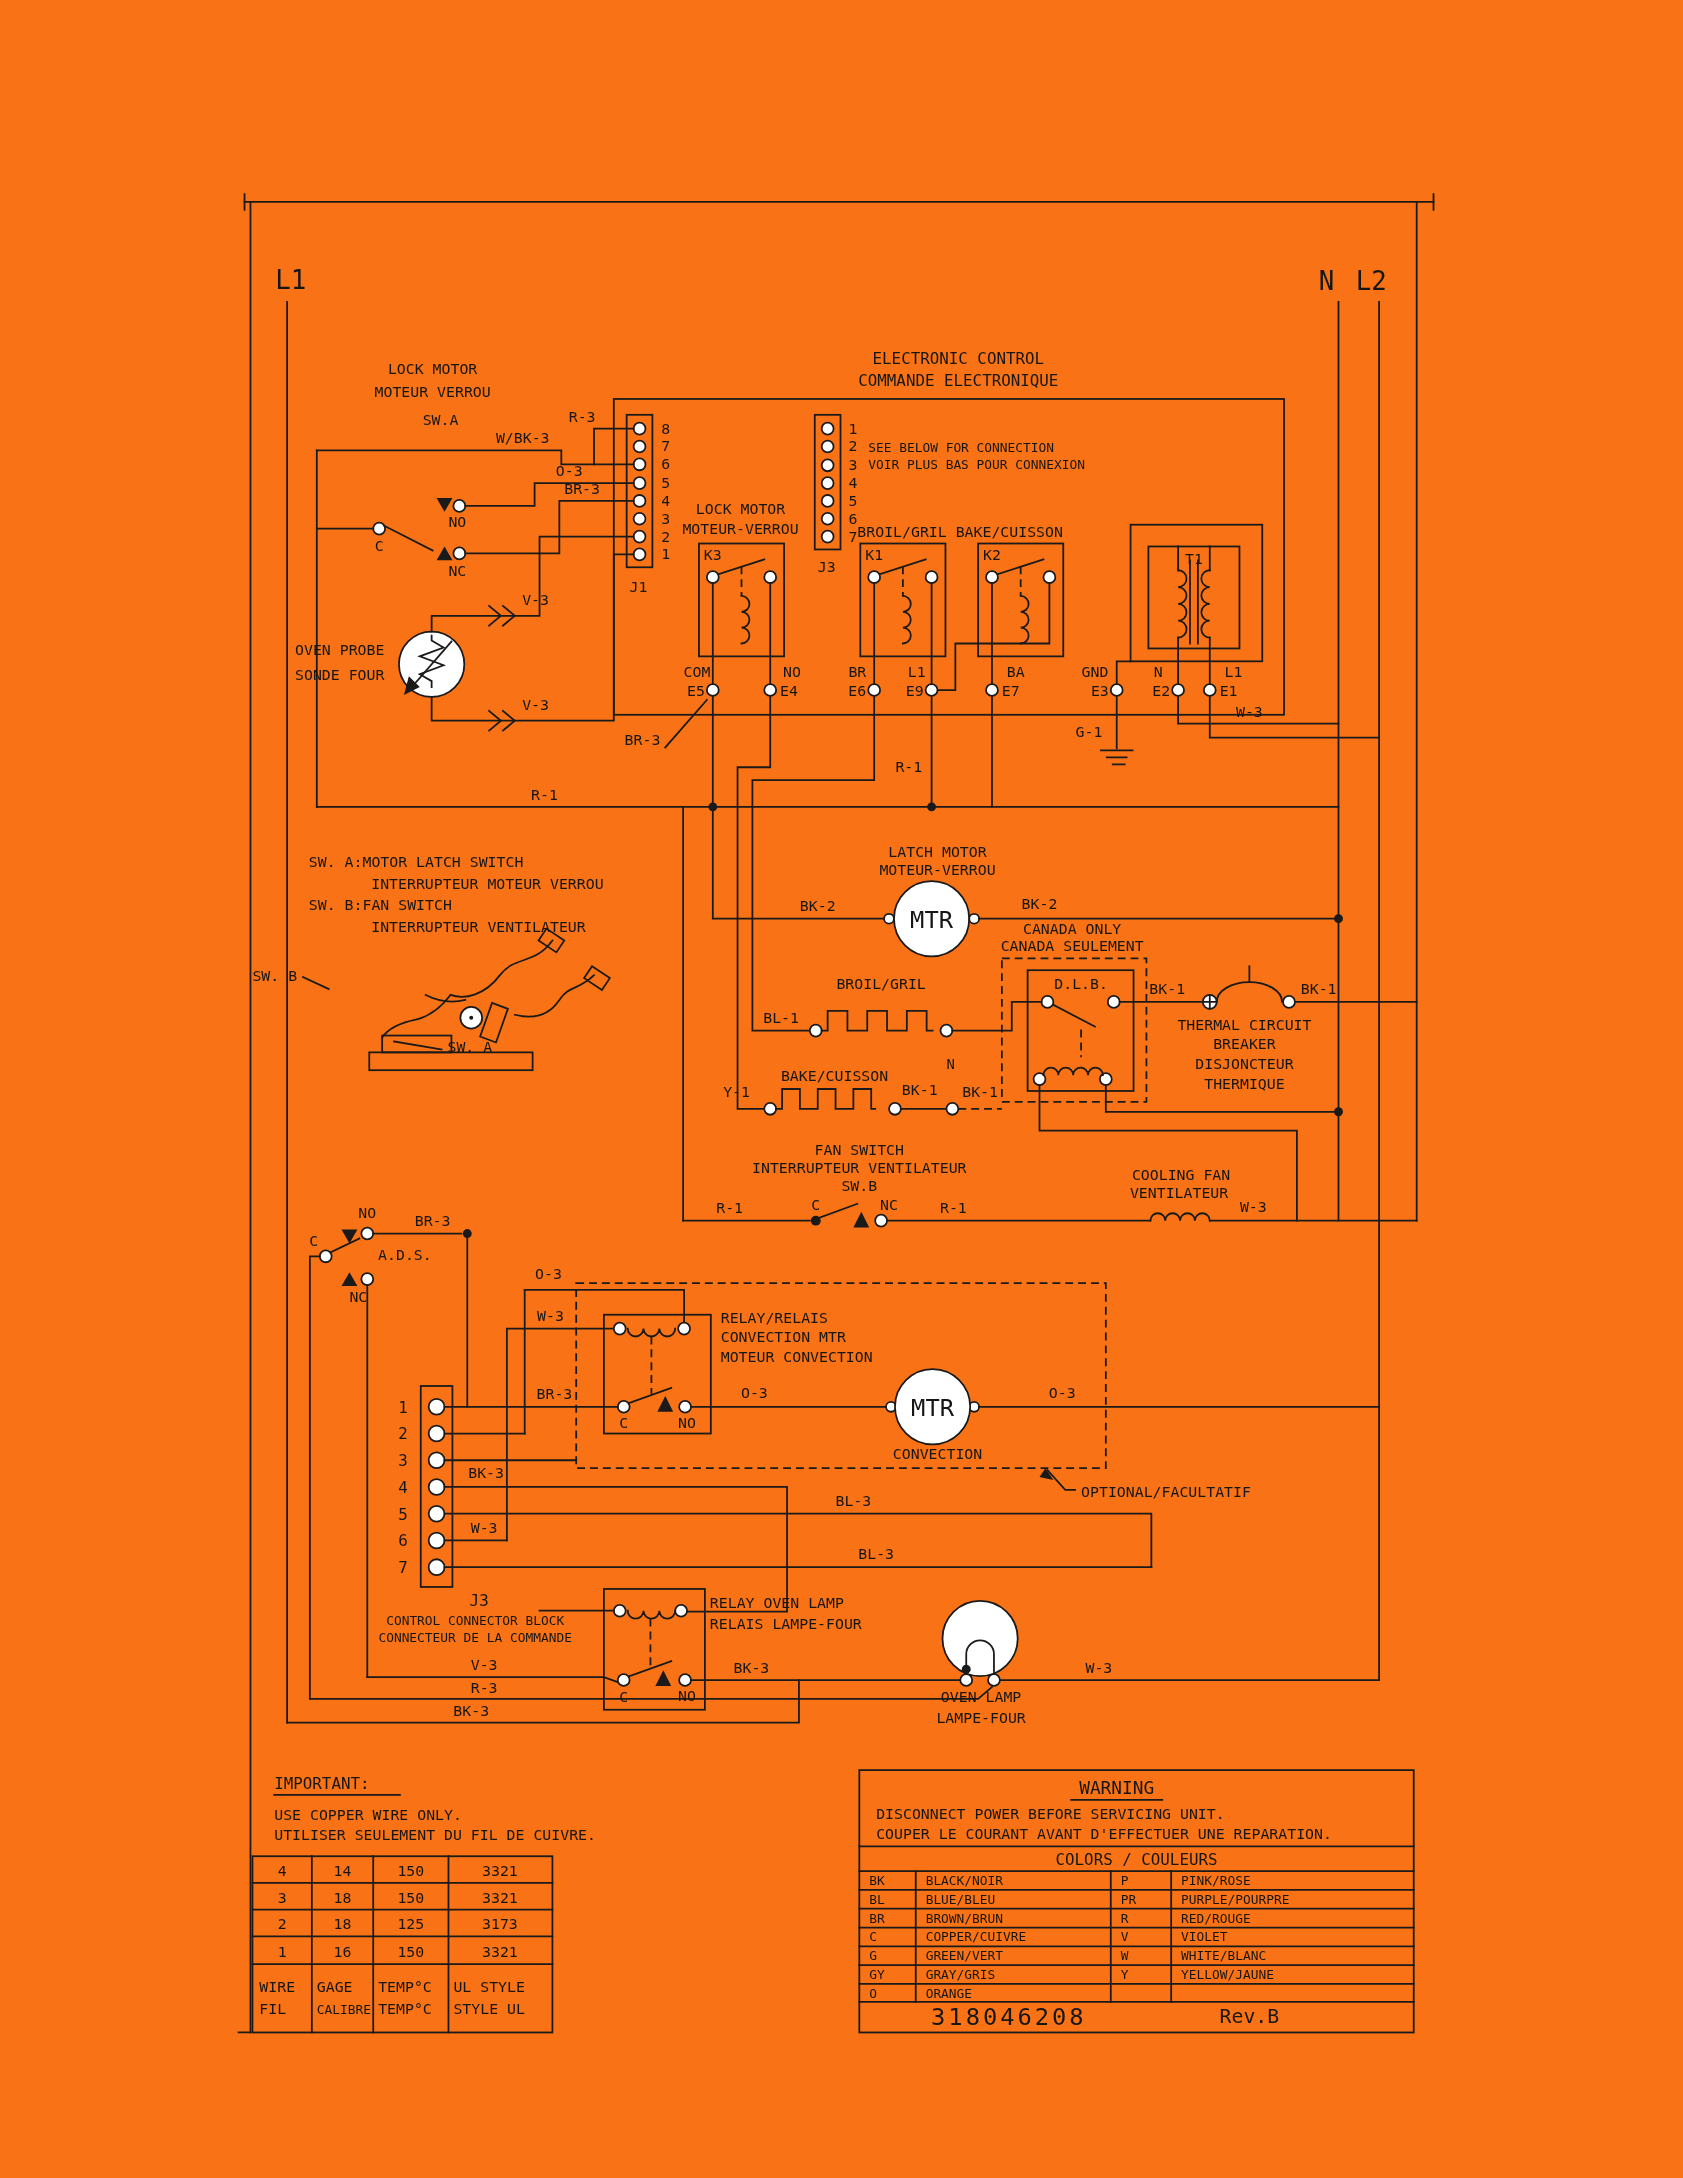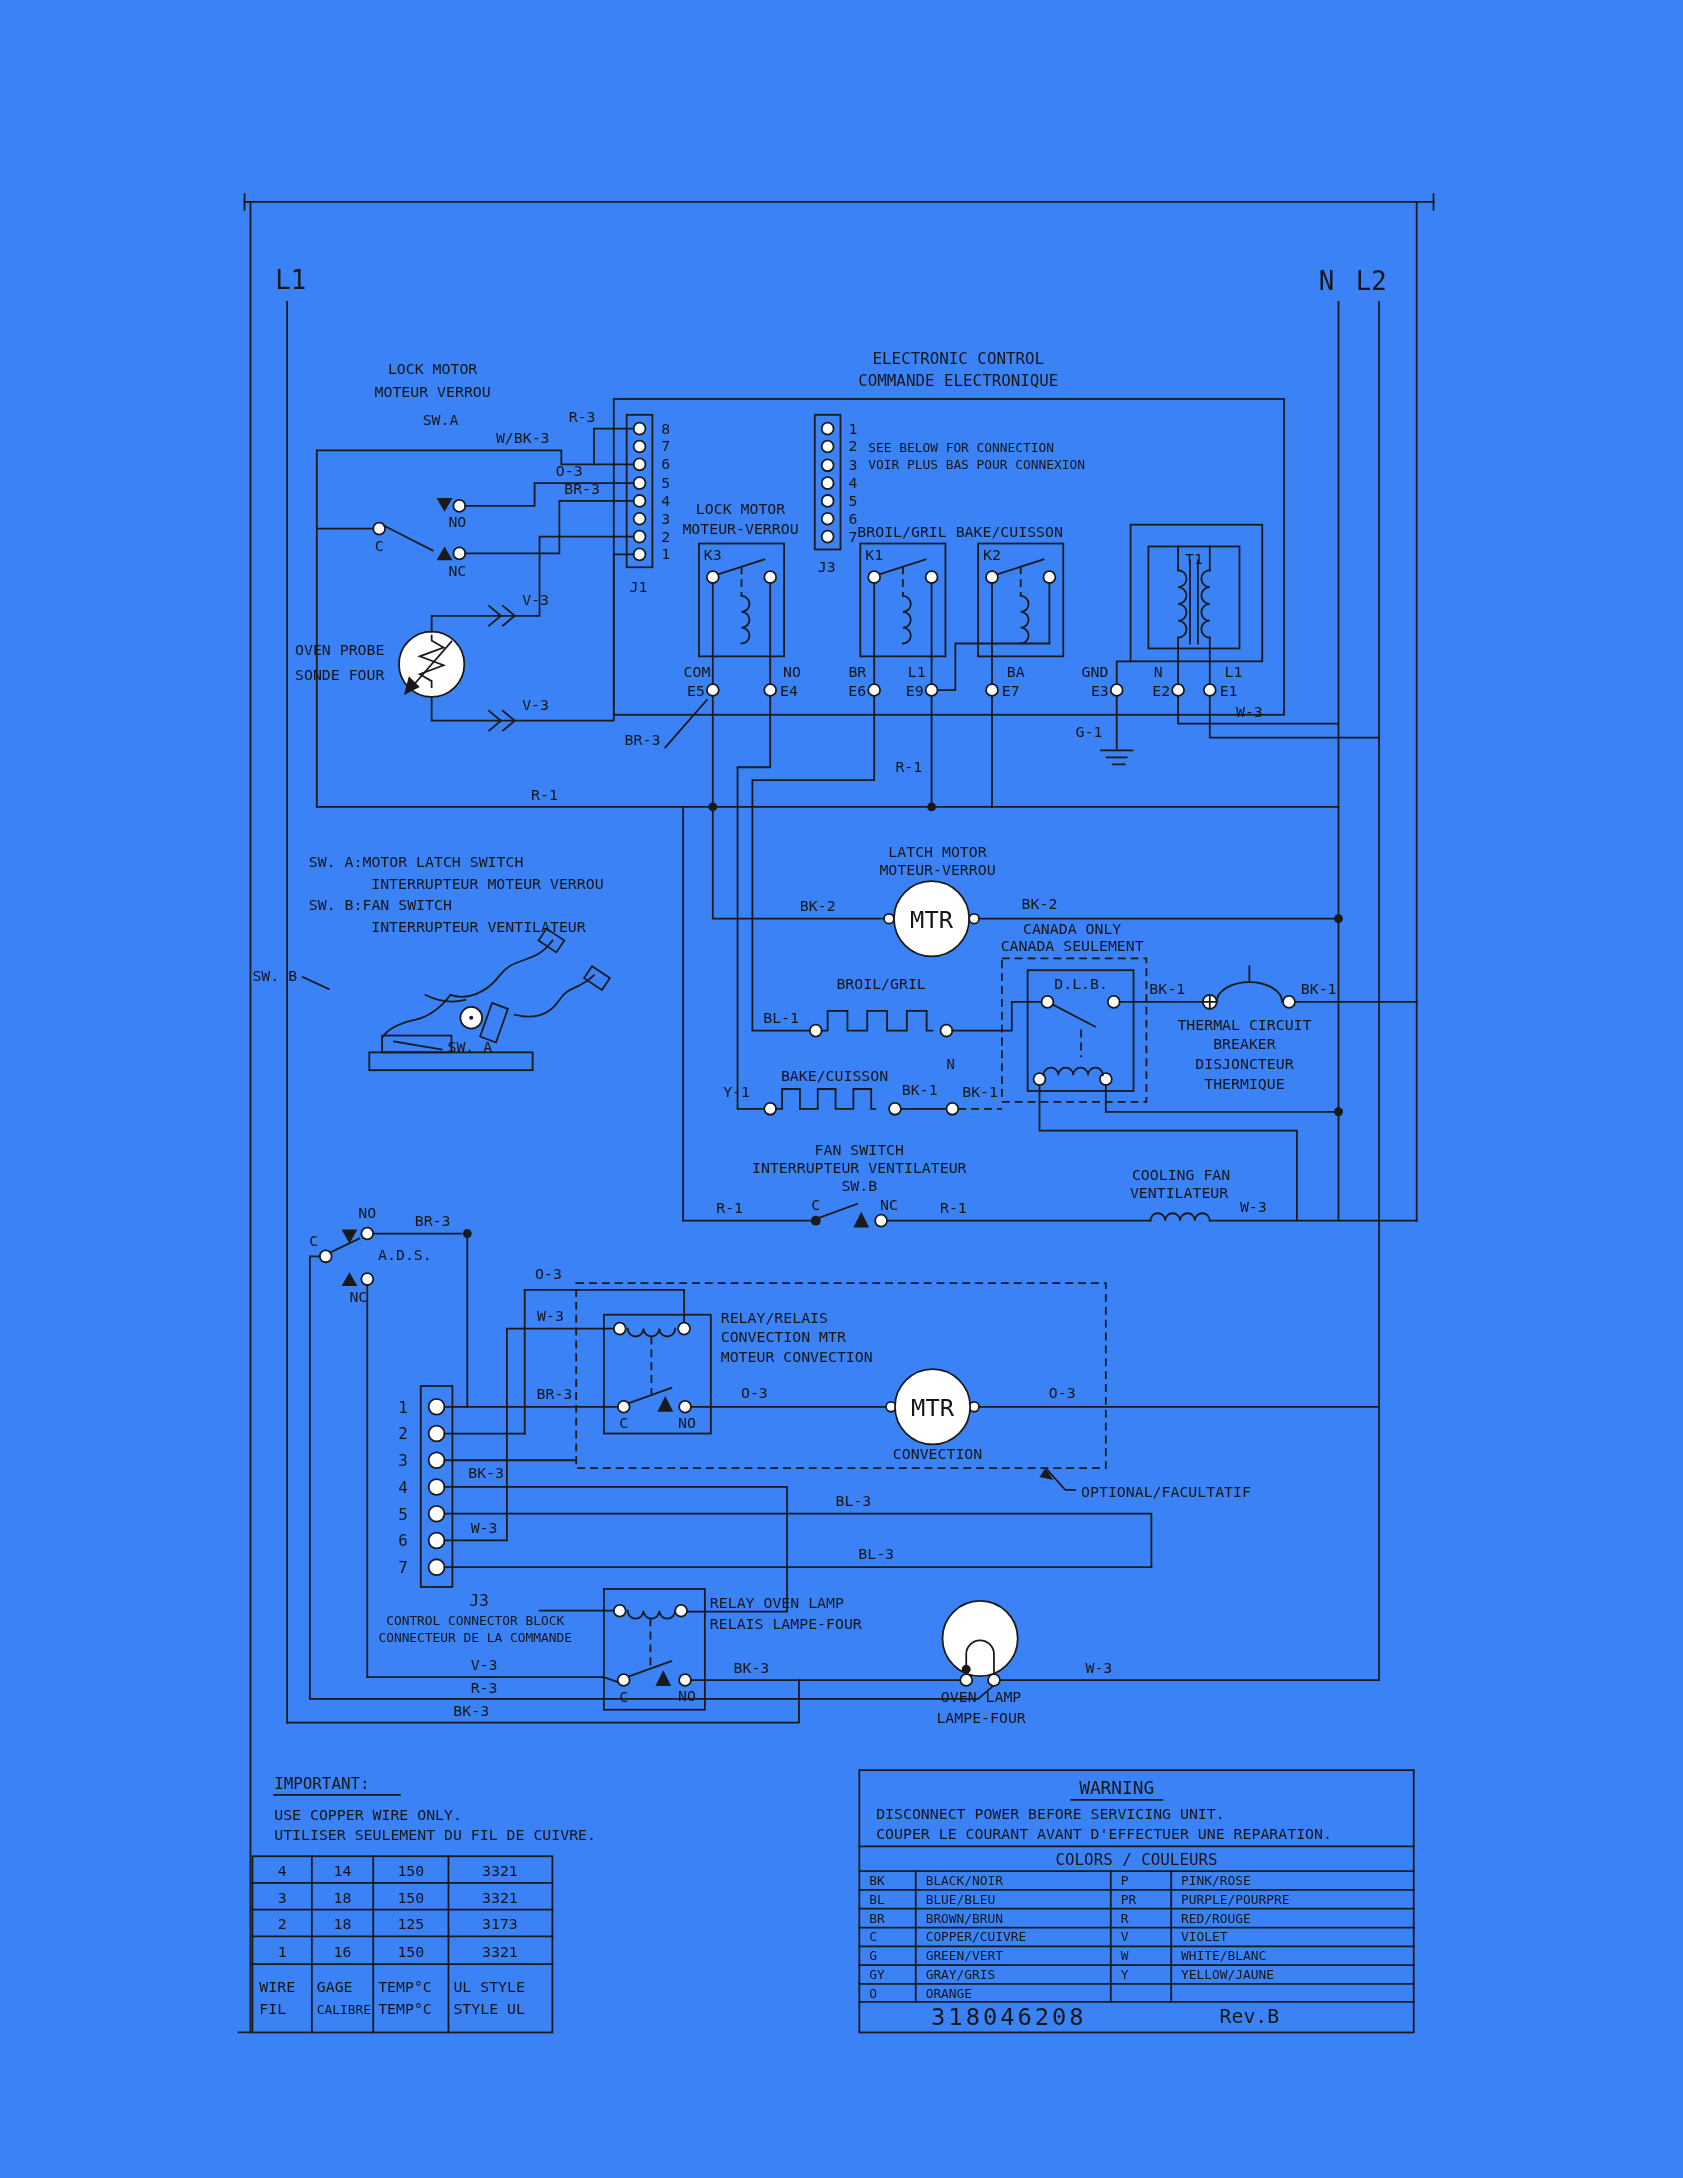--- a/index.html
+++ b/index.html
@@ -1,16 +1,16 @@
 <!DOCTYPE html>
 <html><head>
 <meta charset="utf-8">
 <style>
   html,body{margin:0;padding:0;background:#fff;}
-  #page{width:1683px;height:2178px;background:#3b82f6;position:relative;}
+  #page{width:1683px;height:2178px;background:#f97316;position:relative;}
   svg{display:block;}
   .w{stroke:#1a1a1a;stroke-width:1.8;fill:none;stroke-linecap:square;}
   .wd{stroke:#1a1a1a;stroke-width:1.8;fill:none;stroke-dasharray:8 5;}
   .box{stroke:#1a1a1a;stroke-width:1.8;fill:none;}
   .c{fill:#ffffff;stroke:#1a1a1a;stroke-width:1.8;}
   .dot{fill:#1a1a1a;stroke:none;}
   .tri{fill:#1a1a1a;stroke:none;}
   text{font-family:"DejaVu Sans Mono","Liberation Mono",monospace;fill:#161616;}
   .t13{font-size:13px;}
   .t14{font-size:14px;}

